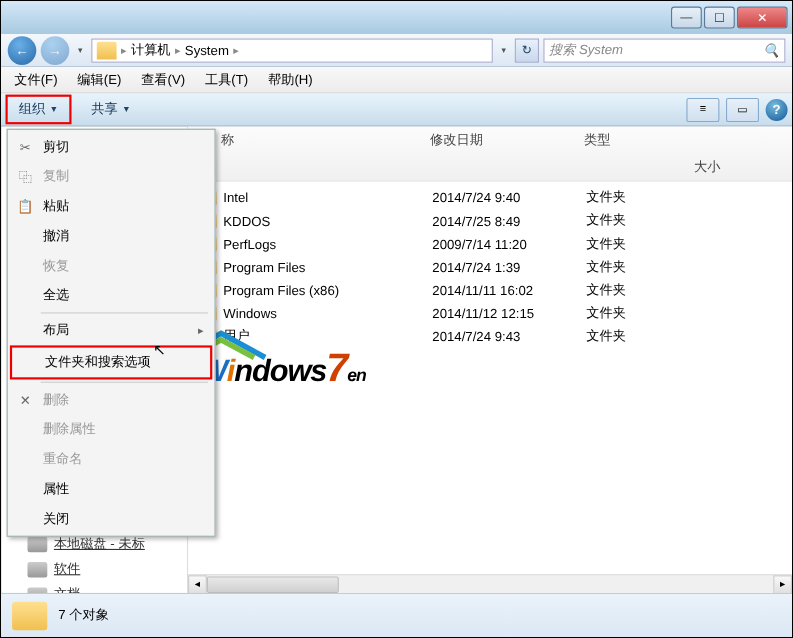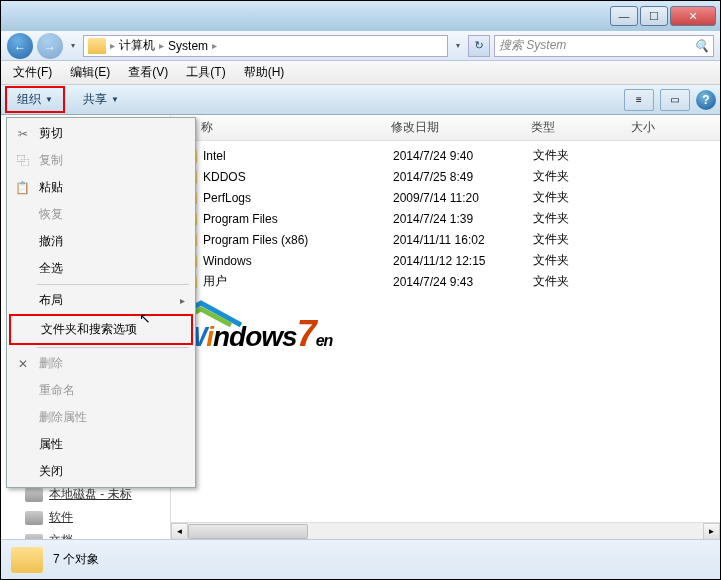--- a/index.html
+++ b/index.html
@@ -31,21 +31,21 @@
 .content { flex: 1; display: flex; position: relative; overflow: hidden; }
 .sidebar { width: 170px; border-right: 1px solid #ddd; padding: 8px 4px; font-size: 12px; position: relative; }
 .sidebar-spacer { height: 360px; }
 .sidebar-item { display: flex; align-items: center; gap: 6px; padding: 3px 4px 3px 20px; color: #333; text-decoration: underline; }
 .drive-icon { width: 18px; height: 14px; background: linear-gradient(to bottom, #ccc, #999); border-radius: 2px; position: relative; }
 .main { flex: 1; display: flex; flex-direction: column; font-size: 12px; position: relative; }
 .headers { display: flex; padding: 4px 0; border-bottom: 1px solid #e0e0e0; background: linear-gradient(to bottom, #fcfcfc, #f0f0f0); color: #444; }
 .col-name { width: 220px; padding-left: 30px; }
 .col-date { width: 140px; }
 .col-type { width: 100px; }
-.col-size { width: 60px; }
+.col-size { width: 60px; margin-top: 24px; }
 .filelist { flex: 1; padding: 4px 0; position: relative; }
 .file-row { display: flex; padding: 2px 0; align-items: center; }
 .file-icon { width: 18px; height: 14px; background: linear-gradient(to bottom, #ffe090, #f0c050); border-radius: 2px; margin-left: 8px; margin-right: 6px; }
 .hscroll { height: 17px; background: #f0f0f0; border-top: 1px solid #ddd; display: flex; align-items: center; }
 .hscroll-btn { width: 17px; height: 17px; background: linear-gradient(to bottom, #f8f8f8, #e0e0e0); border: 1px solid #ccc; font-size: 8px; display: flex; align-items: center; justify-content: center; }
 .hscroll-thumb { width: 120px; height: 15px; background: linear-gradient(to bottom, #e8e8e8, #d0d0d0); border: 1px solid #bbb; border-radius: 2px; }
 .statusbar { height: 40px; background: linear-gradient(to bottom, #eaf2fa, #dce8f4); border-top: 1px solid #bcd; display: flex; align-items: center; padding: 0 10px; gap: 10px; font-size: 12px; }
 .status-icon { width: 32px; height: 26px; background: linear-gradient(to bottom, #ffe090, #f0c050); border-radius: 3px; }
 .dropdown { position: absolute; left: 5px; top: 116px; width: 190px; background: #f4f4f4; border: 1px solid #9aa; box-shadow: 2px 2px 4px rgba(0,0,0,0.3); z-index: 100; font-size: 12px; padding: 2px; }
 .dd-item { display: flex; align-items: center; gap: 10px; padding: 5px 8px 5px 30px; position: relative; }
@@ -215,48 +215,48 @@
       <span>剪切</span>
     </div>
     <div class="dd-item disabled">
       <span class="dd-icon">⿻</span>
       <span>复制</span>
     </div>
     <div class="dd-item">
       <span class="dd-icon">📋</span>
       <span>粘贴</span>
     </div>
+    <div class="dd-item">
+      <span>撤消</span>
+    </div>
     <div class="dd-item disabled">
       <span>恢复</span>
-    </div>
-    <div class="dd-item">
-      <span>撤消</span>
     </div>
     <div class="dd-item">
       <span>全选</span>
     </div>
     <div class="dd-sep"></div>
     <div class="dd-item">
       <span>布局</span>
       <span class="dd-sub">▸</span>
     </div>
     <div class="dd-item hl">
       <span>文件夹和搜索选项</span>
     </div>
     <div class="dd-sep"></div>
     <div class="dd-item disabled">
       <span class="dd-icon">✕</span>
       <span>删除</span>
     </div>
     <div class="dd-item disabled">
+      <span>删除属性</span>
+    </div>
+    <div class="dd-item disabled">
       <span>重命名</span>
     </div>
-    <div class="dd-item disabled">
-      <span>删除属性</span>
-    </div>
     <div class="dd-item">
       <span>属性</span>
     </div>
     <div class="dd-item">
       <span>关闭</span>
     </div>
     <div class="cursor-img">↖</div>
   </div>
 
 </div>

